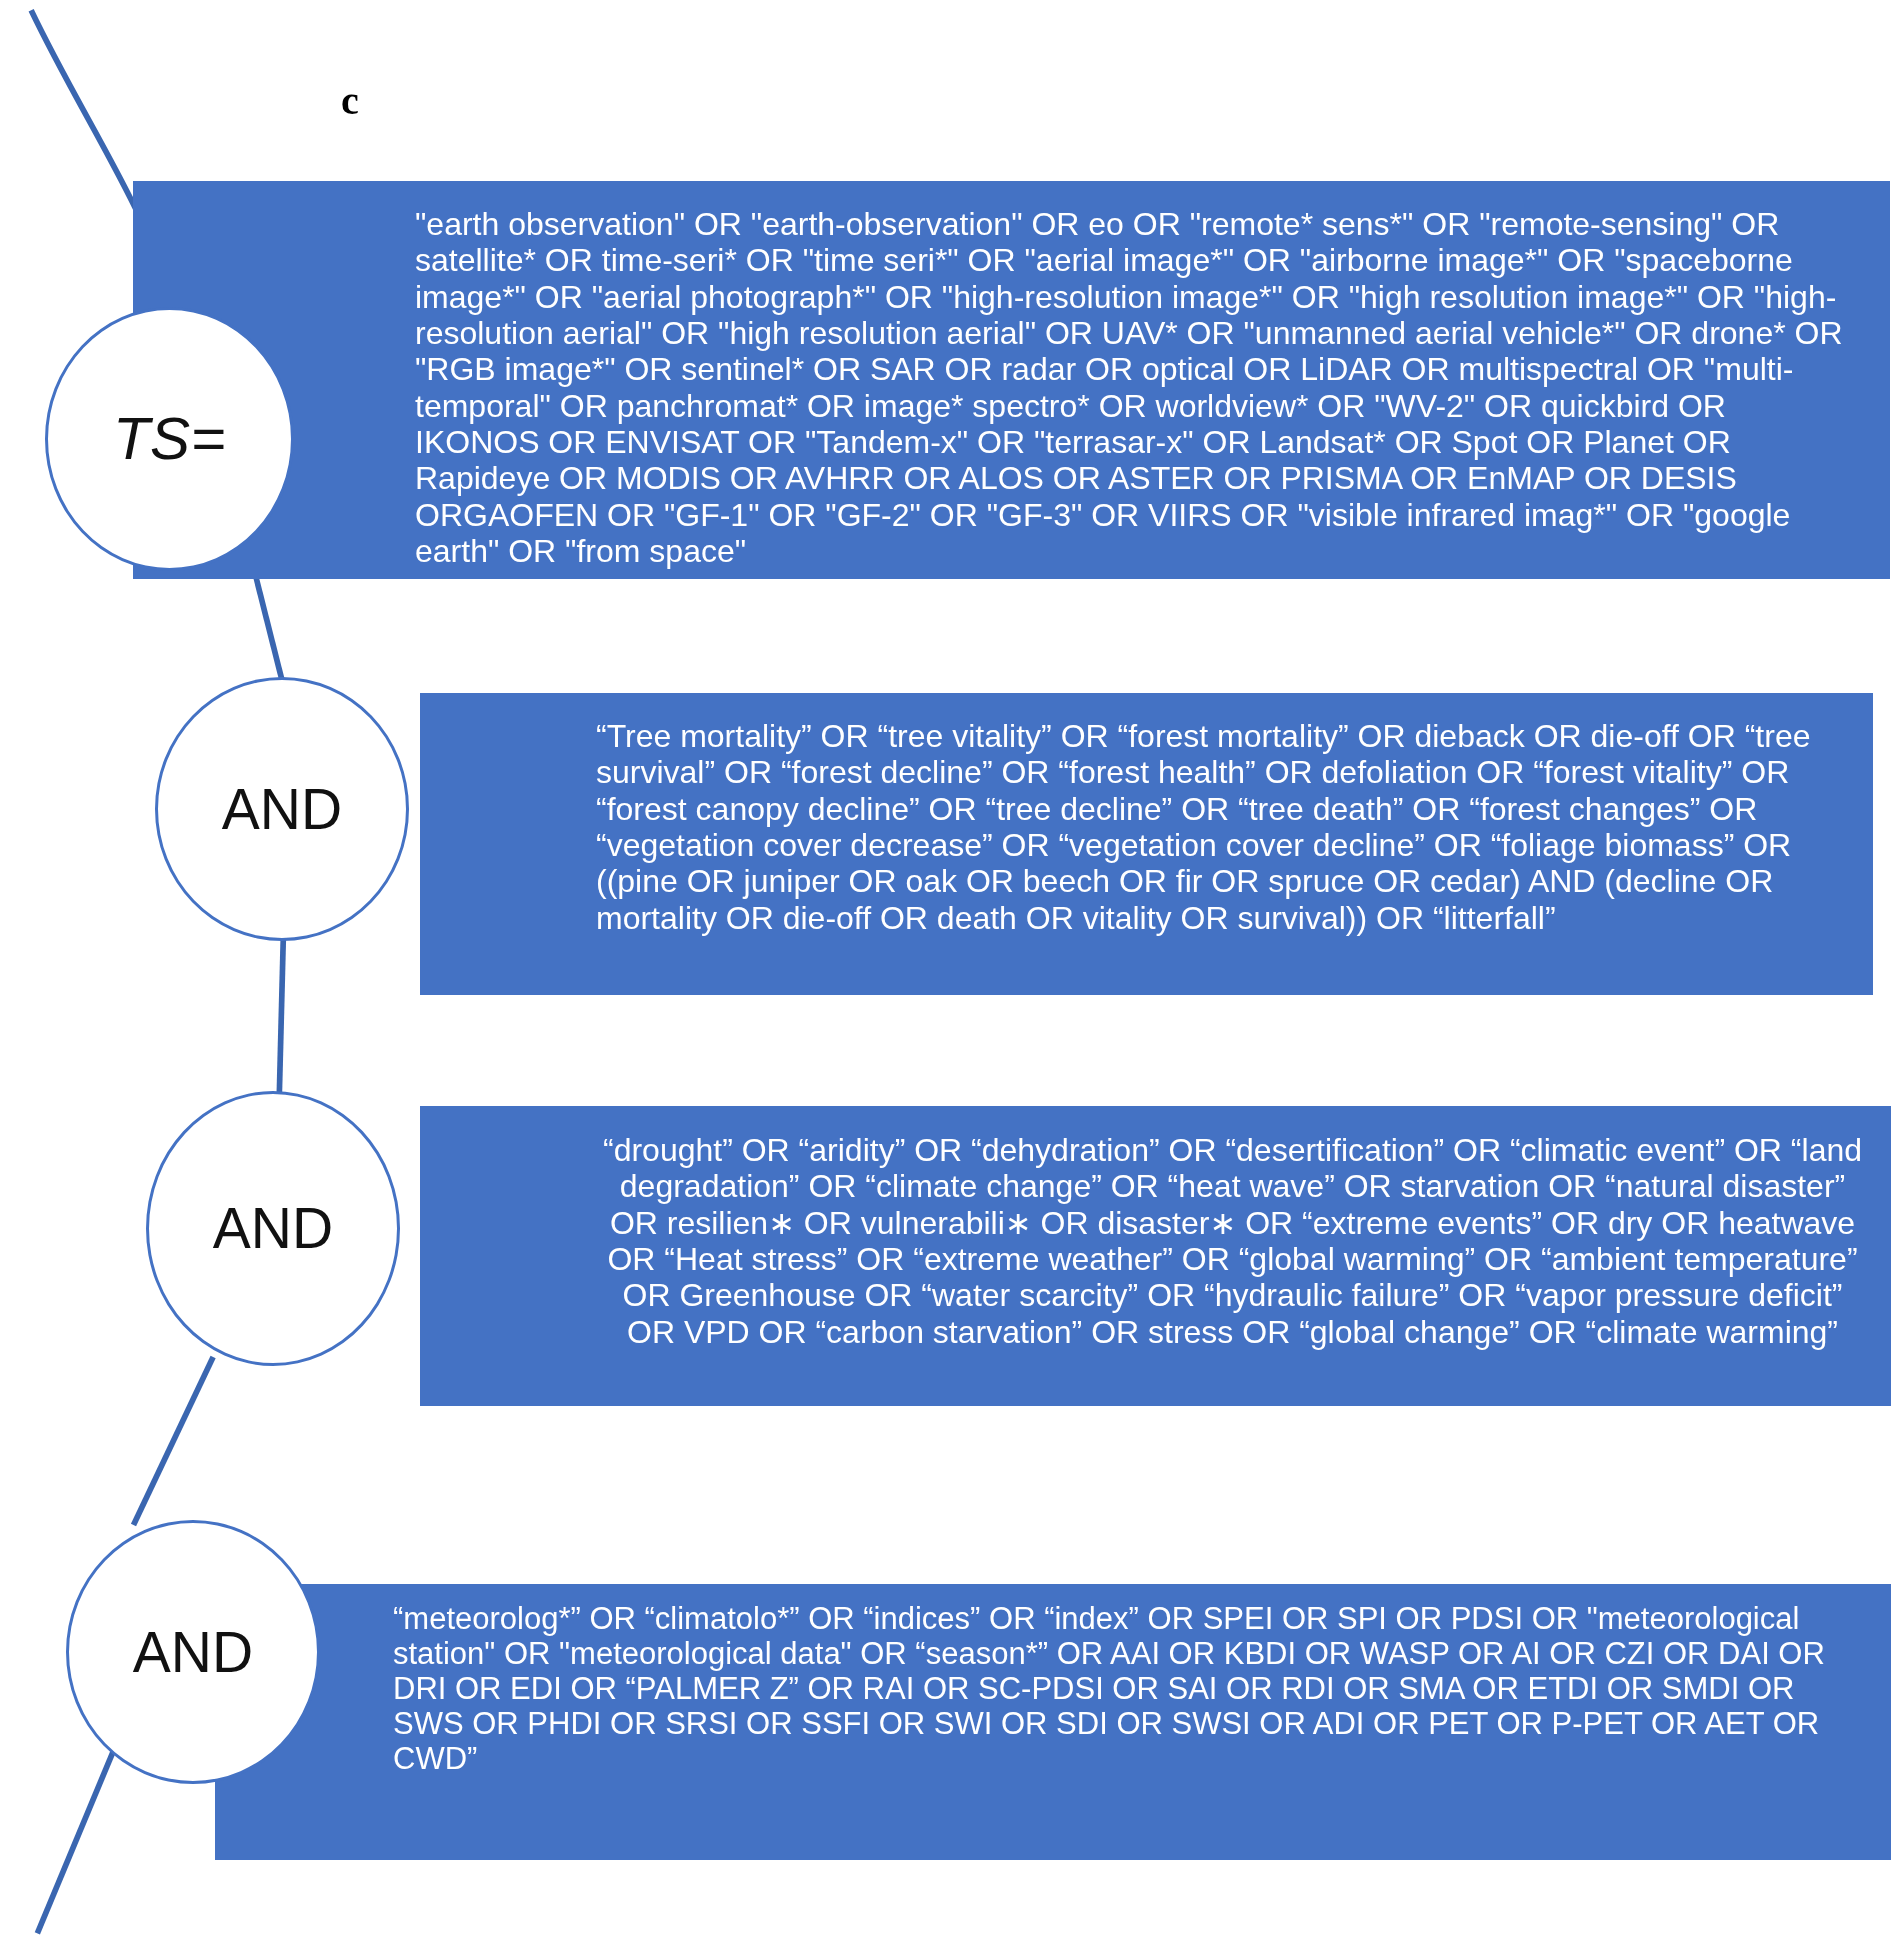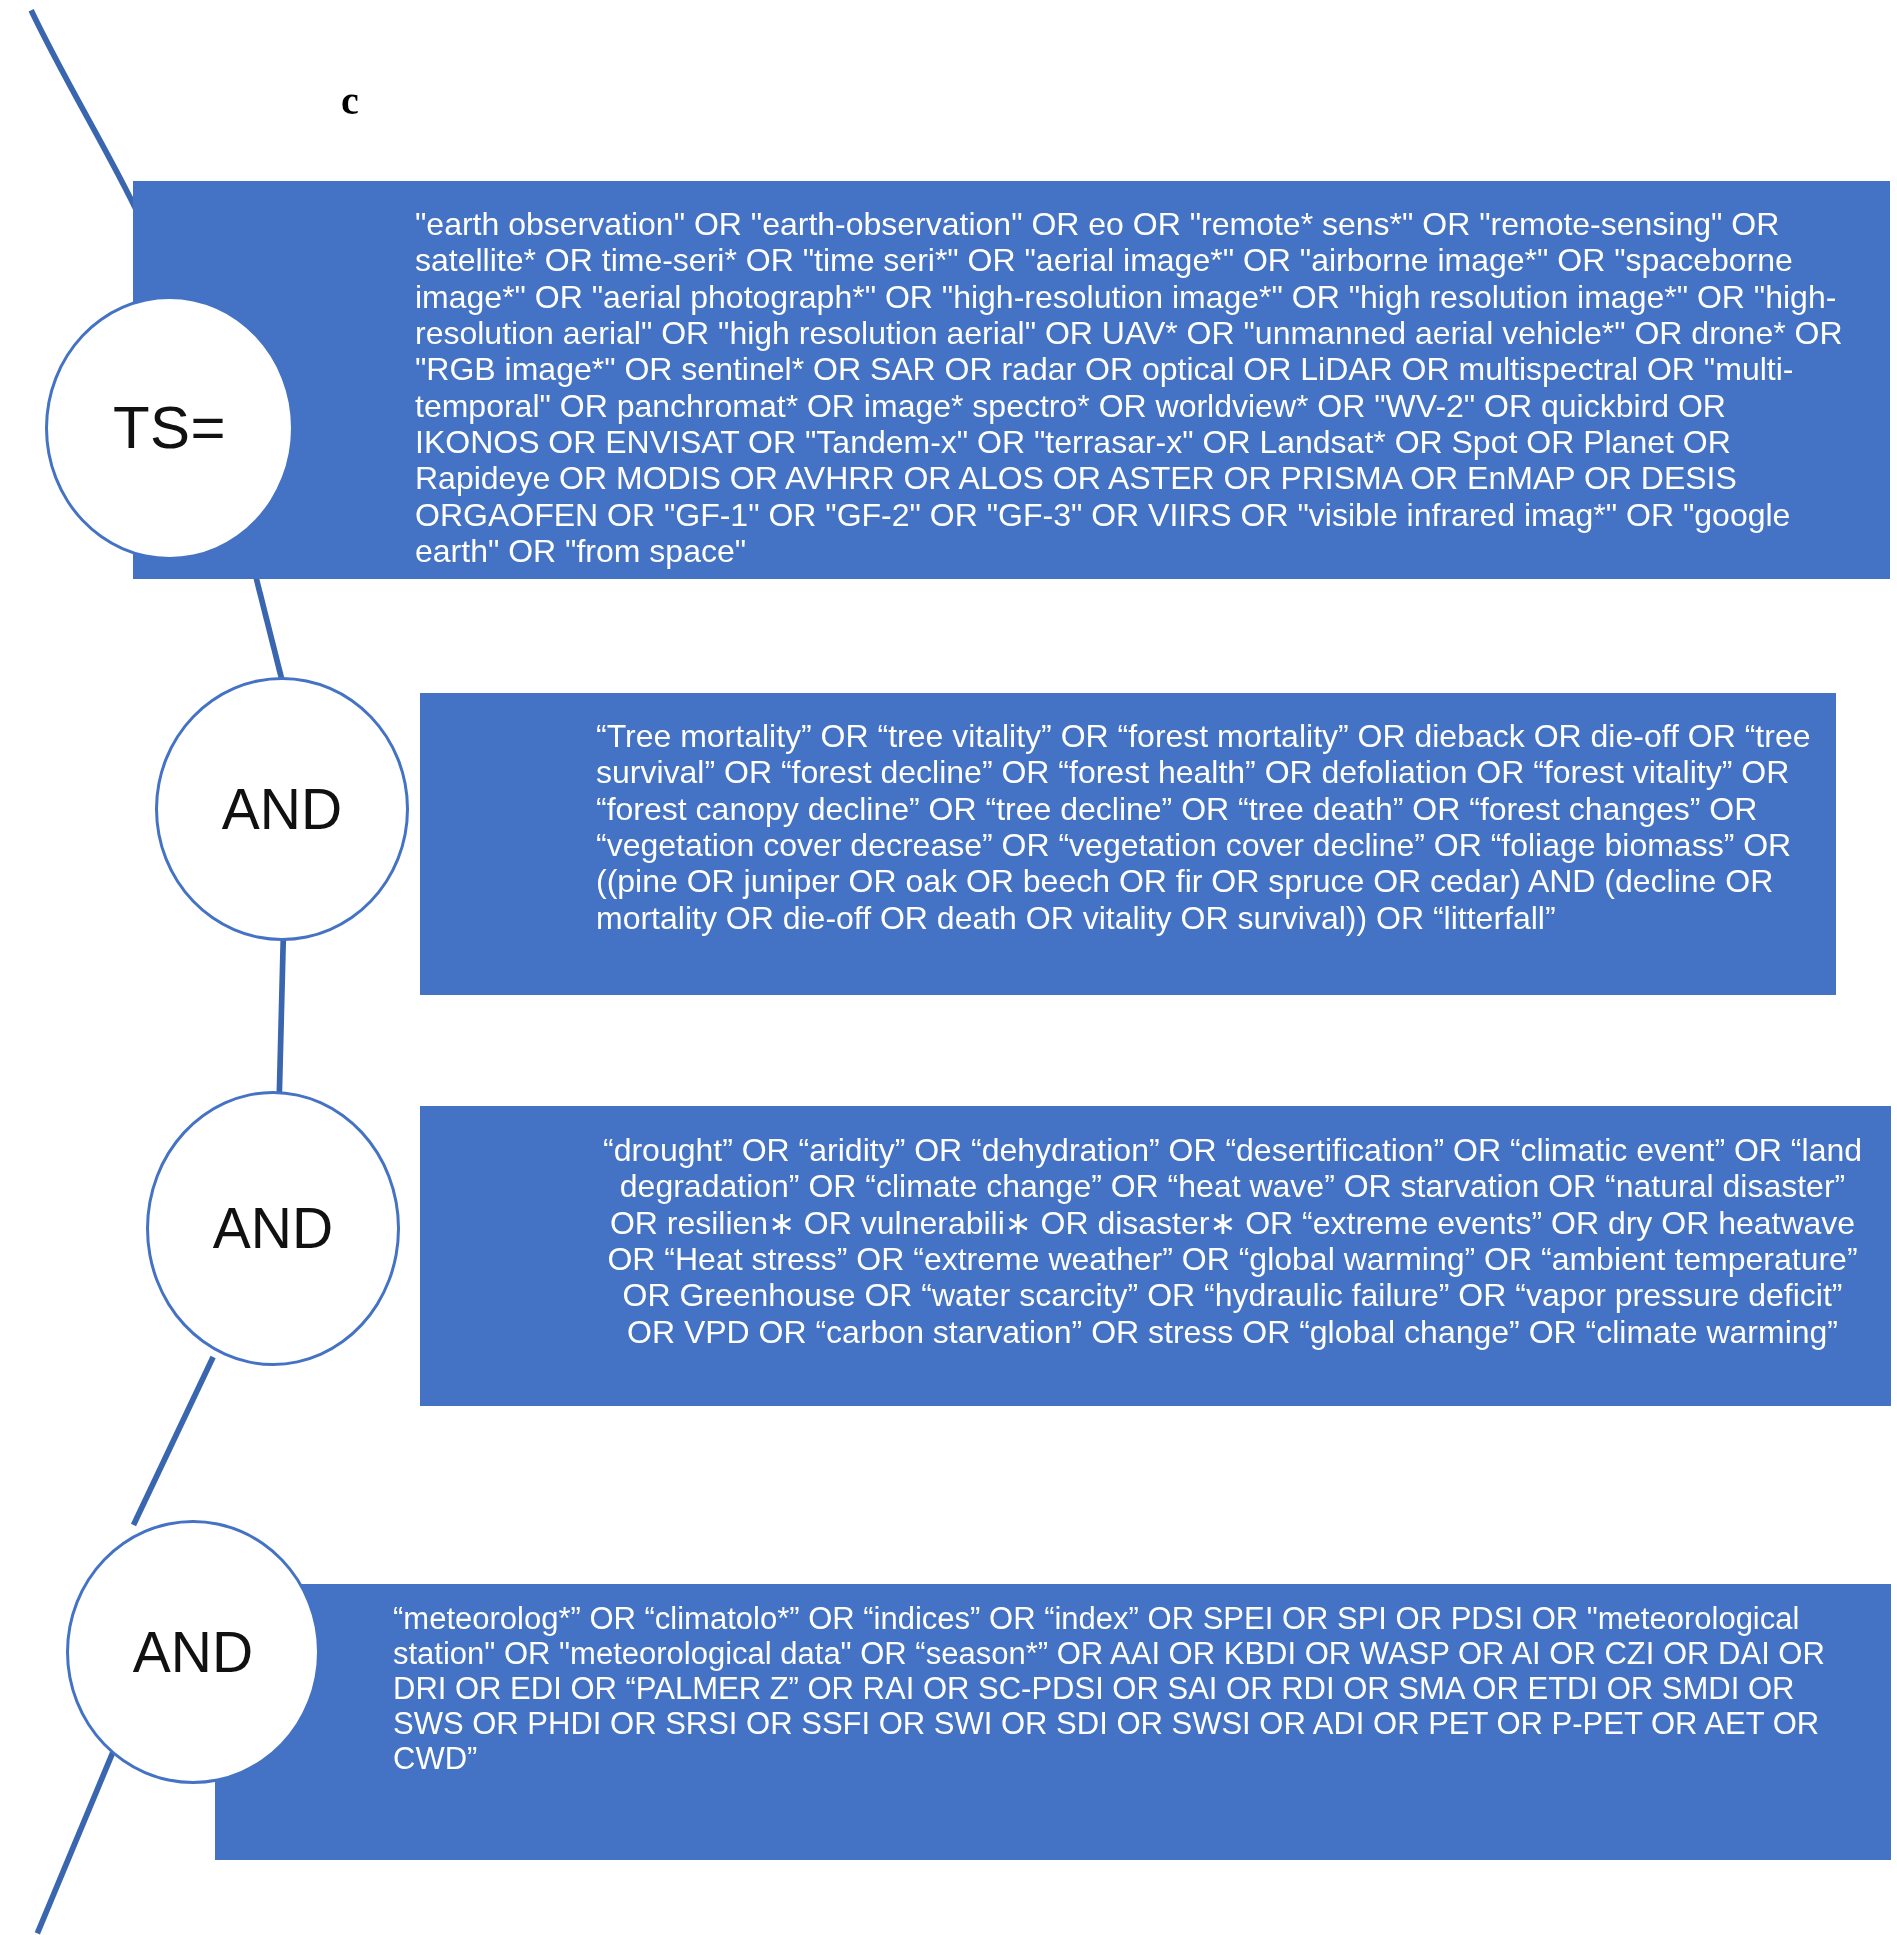--- a/index.html
+++ b/index.html
@@ -18,31 +18,31 @@
         border-radius:50%;display:flex;align-items:center;justify-content:center;}
   .node span{color:#111111;font-weight:400;line-height:1;}
 
   .fig-label{position:absolute;z-index:4;color:#000000;
              font-family:"Liberation Serif", serif;font-weight:700;}
 
   
   #panel-ts   {left:133px;  top:181px;  width:1757px; height:398px;}
   #panel-ts  .txt{left:282px; top:25px; width:1442px; font-size:32px; line-height:1.135;}
 
-  #panel-tree {left:420px;  top:693px; width:1416px; height:302px;}
+  #panel-tree {left:420px;  top:693px; width:1416px; height:302px;padding-left:37px;}
   #panel-tree .txt{left:176px; top:25px; width:1272px; font-size:32px; line-height:1.135;}
 
   #panel-dr   {left:420px;  top:1106px; width:1471px; height:300px;text-align:center;}
   #panel-dr  .txt{left:178px; top:26px; width:1269px; font-size:32px; line-height:1.135;}
 
   #panel-met  {left:215px;  top:1584px; width:1676px; height:276px;}
   #panel-met .txt{left:178px; top:16.5px; width:1476px; font-size:31px; line-height:1.135;}
 
   
-  #node-ts   {left:45px;  top:296px;  width:243px; height:258px;}
+  #node-ts   {left:45px;  top:307px;  width:243px; height:258px;font-style:italic;}
   #node-ts   span{font-size:60px;letter-spacing:0.5px;}
 
   #node-and1 {left:155px; top:677px; width:248px; height:258px;}
   #node-and1 span{font-size:57px;}
 
   #node-and2 {left:146px; top:1091px; width:248px; height:269px;}
   #node-and2 span{font-size:57px;}
 
   #node-and3 {left:66px; top:1520px; width:248px; height:258px;}
   #node-and3 span{font-size:57px;}

